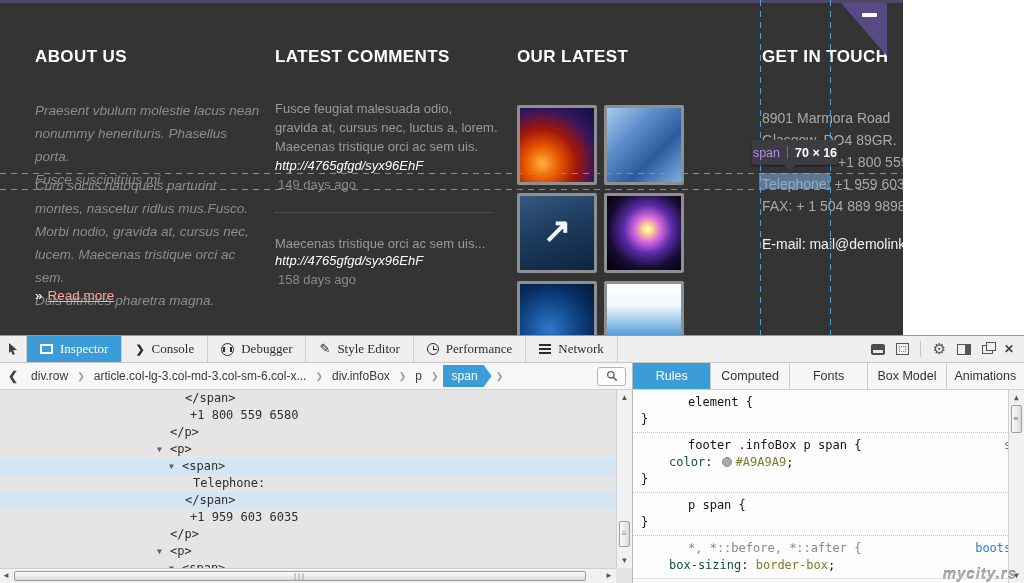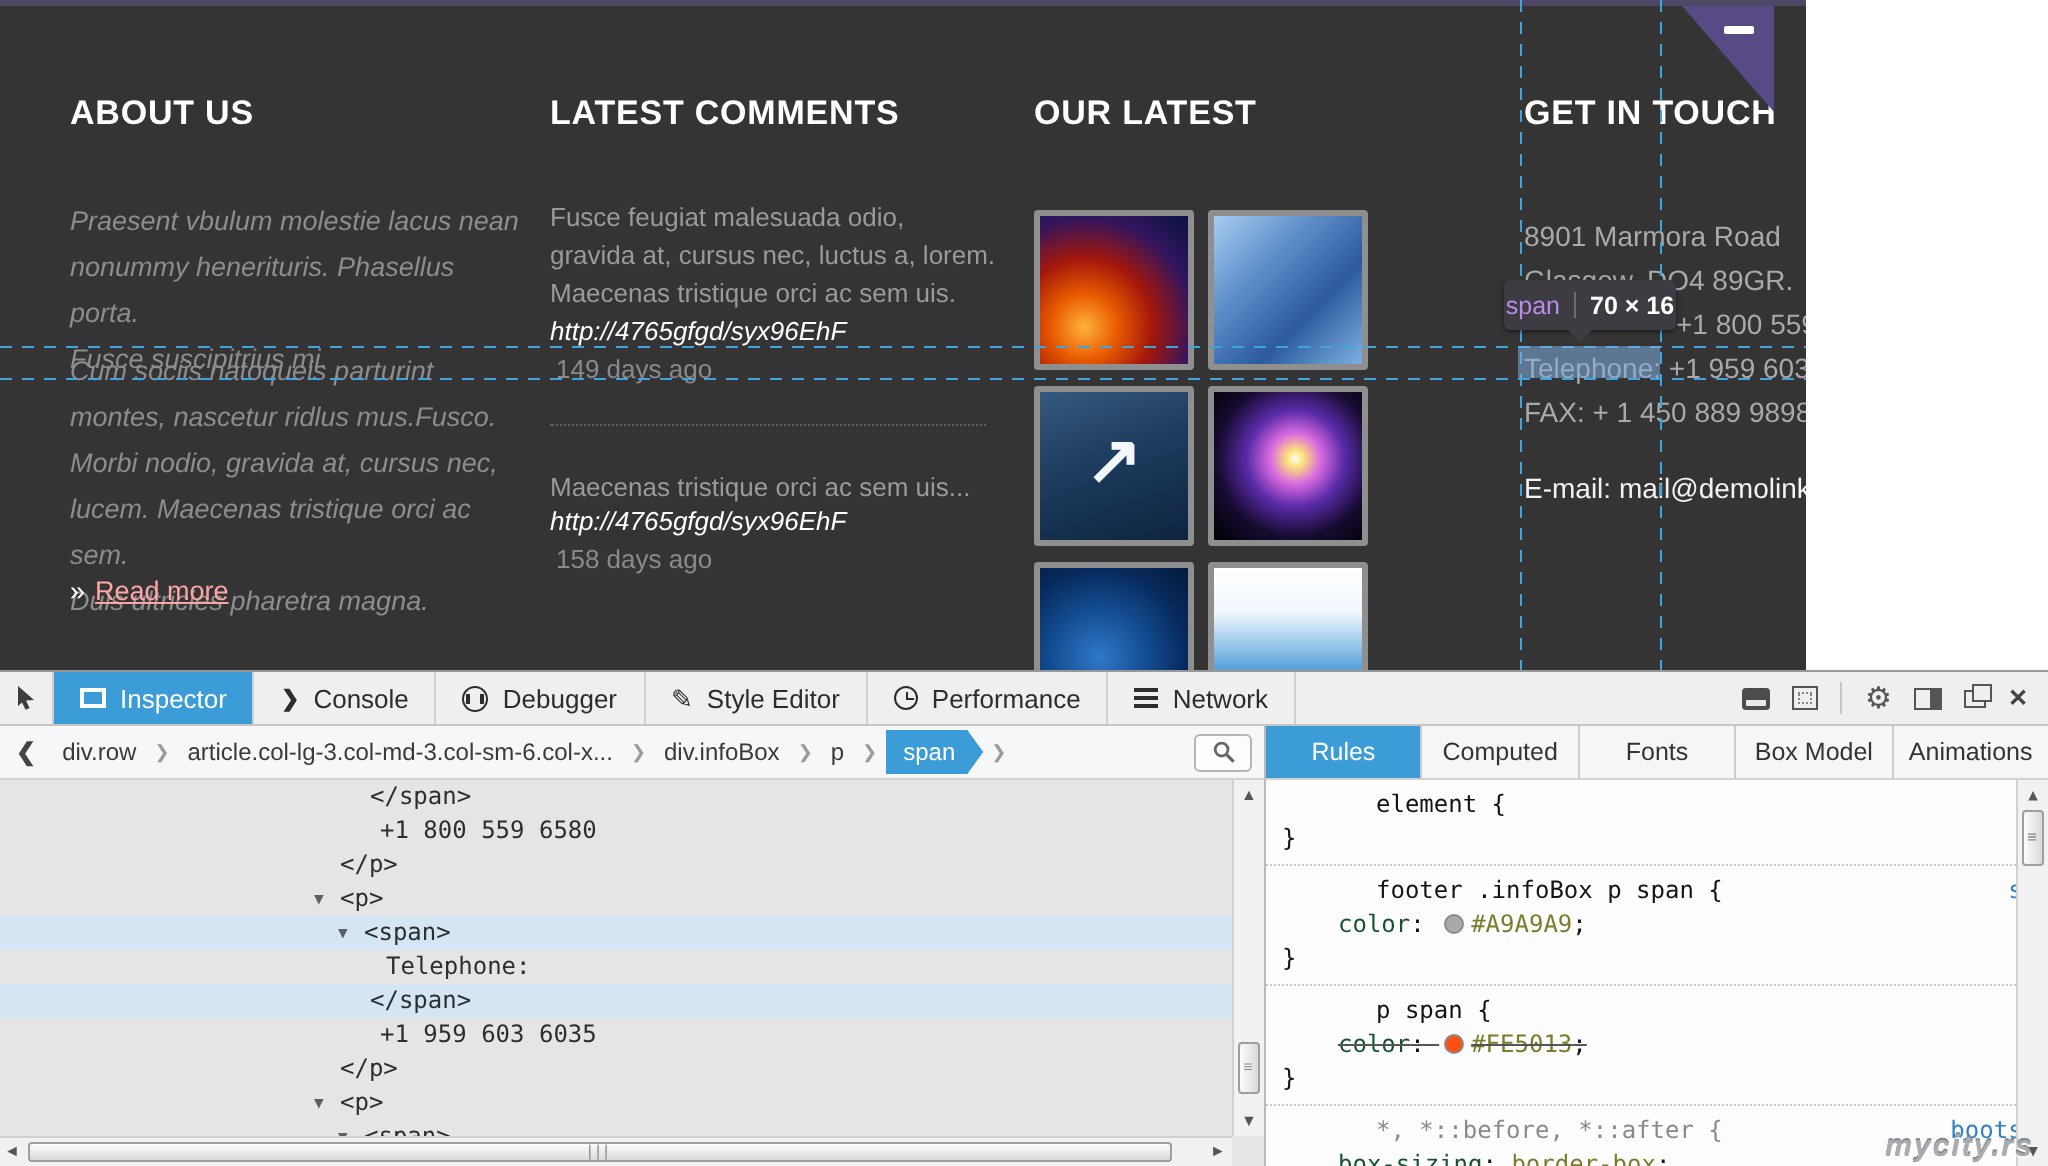--- a/index.html
+++ b/index.html
@@ -71,21 +71,21 @@
   .grip { position:absolute; left:50%; top:50%; transform:translate(-50%,-50%);
     font-size:8px; color:#8a8a8a; letter-spacing:1px; line-height:1; }
   .sb-btn { position:absolute; color:#555; font-size:8px; text-align:center;
     line-height:13px; width:100%; }
   .page-sb { left:1008px; top:0; width:16px; height:335px; border-left:1px solid #8a8a8a; }
 
   
   .devtools { position:absolute; left:0; top:335px; width:1024px; height:248px;
     background:#fcfcfc; border-top:1px solid #989898; font-size:12px; color:#1a1a1a; }
   .dt-toolbar { position:absolute; left:0; top:0; width:100%; height:27px;
-    background:#efefef; border-bottom:1px solid #c6c6c6; display:flex; align-items:stretch; }
+    background:#efefef; border-bottom:1px solid #c6c6c6; display:flex; align-items:stretch;font-family:Liberation Serif, serif; }
   .pick-btn { width:27px; display:flex; align-items:center; justify-content:center;
     border-right:1px solid #cfcfcf; cursor:pointer; }
   .dt-tab { display:flex; align-items:center; gap:7px; padding:0 13px;
     border-right:1px solid #cfcfcf; font-size:13px; color:#2c2c2c; cursor:pointer; }
   .dt-tab.active { background:#3c9cd8; color:#fff; }
   .tlabel { white-space:nowrap; }
   .ticon { display:inline-block; color:inherit; }
   .inspector-icon { width:13px; height:10px; border:2px solid currentColor; }
   .console-icon { font-size:11px; font-weight:bold; }
   .debugger-icon { width:13px; height:13px; border:1px solid currentColor;
@@ -213,21 +213,21 @@
       <a class="thumb th4"></a>
       <a class="thumb th5"></a>
       <a class="thumb th6"></a>
     </div>
 
   <div class="contact">
     <p>8901 Marmora Road</p>
     <p>Glasgow, DO4 89GR.</p>
     <p class="ph-indent">+1 800 559 6580</p>
     <p><span>Telephone:</span><span> +1 959 603 6035</span></p>
-    <p>FAX: + 1 450 889 9898</p>
+    <p>FAX: + 1 504 889 9898</p>
     <p class="email-line">E-mail: mail@demolink.org</p>
   </div>
 
   <div class="guide-h" style="top:173px"></div>
   <div class="guide-h" style="top:189px"></div>
   <div class="guide-v" style="left:760px"></div>
   <div class="guide-v" style="left:830px"></div>
   <div class="hl-box"></div>
   <div class="infobar">
     <span class="ib-tag">span</span>
@@ -386,21 +386,20 @@
             <div class="rline"><span class="rsel">element {</span></div>
             <div class="rclose">}</div>
           </div>
           <div class="rule">
             <div class="rline"><span class="rsel">footer .infoBox p span {</span><span class="rlink">style.css:329</span></div>
             <div class="prop"><span><span class="pname">color</span><span>: </span><span class="swatch" style="background: rgb(169, 169, 169);"></span><span class="pval">#A9A9A9</span><span>;</span></span></div>
             <div class="rclose">}</div>
           </div>
           <div class="rule">
             <div class="rline"><span class="rsel">p span {</span><span class="rlink">style.css:35</span></div>
-            <div class="prop"><span class="struck"><span class="pname">color</span><span>: </span><span class="swatch" style="background: rgb(254, 80, 19);"></span><span class="pval">#FE5013</span><span>;</span></span></div>
             <div class="rclose">}</div>
           </div>
           <div class="rule">
             <div class="rline"><span class="rsel dim">*, *::before, *::after {</span><span class="rlink">bootstrap.css:249</span></div>
             <div class="prop"><span><span class="pname">box-sizing</span><span>: </span><span class="pval">border-box</span><span>;</span></span></div>
           </div>
         </div>
       <div class="rl-vsb">
         <div class="sb-btn" style="top:1px">▲</div>
         <div class="sb-thumb" style="left:2px; right:2px; top:15px; height:28px;">

